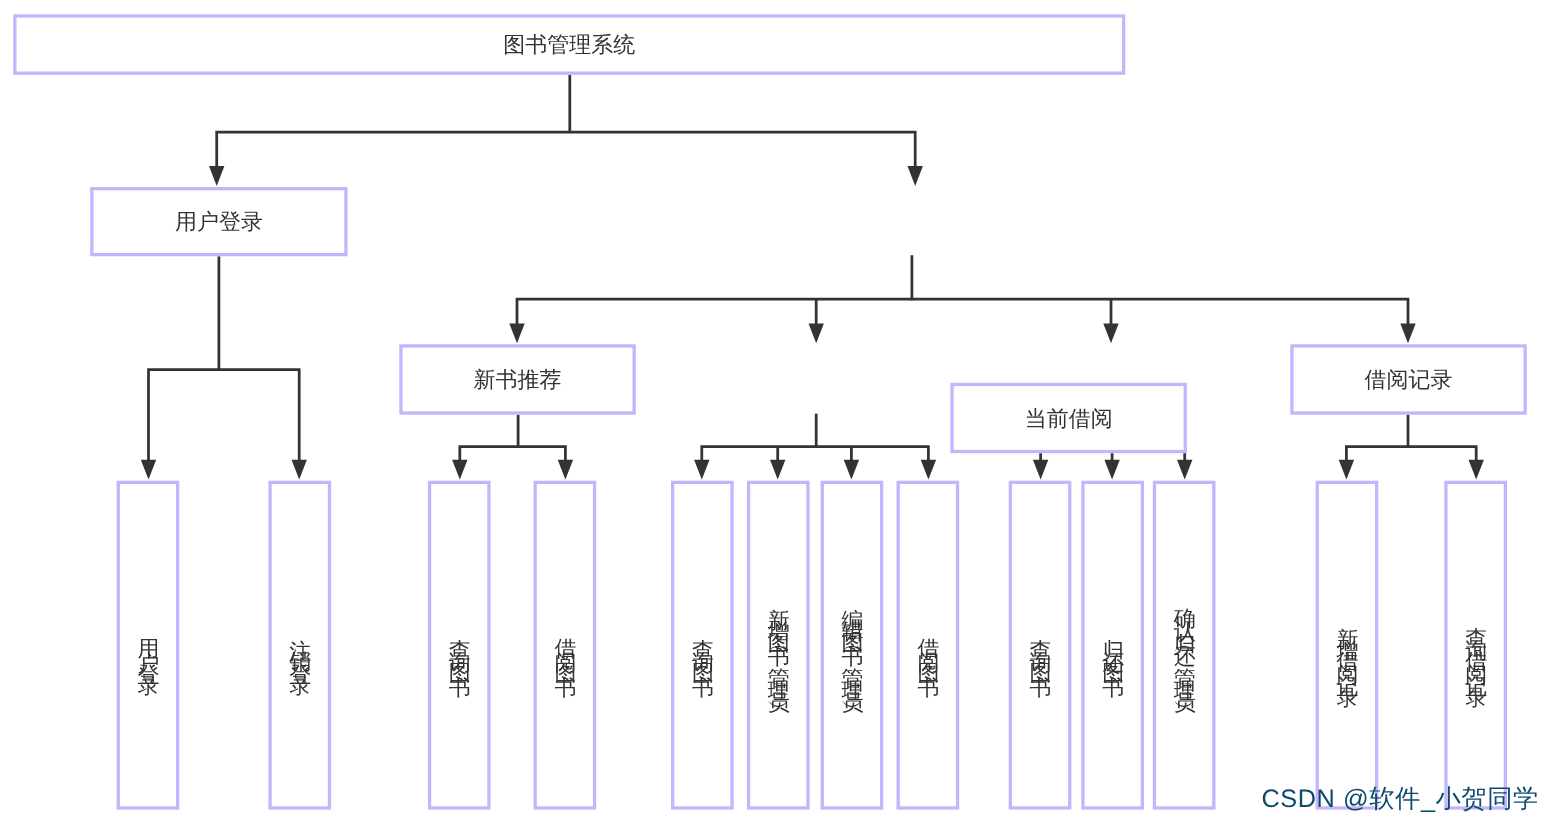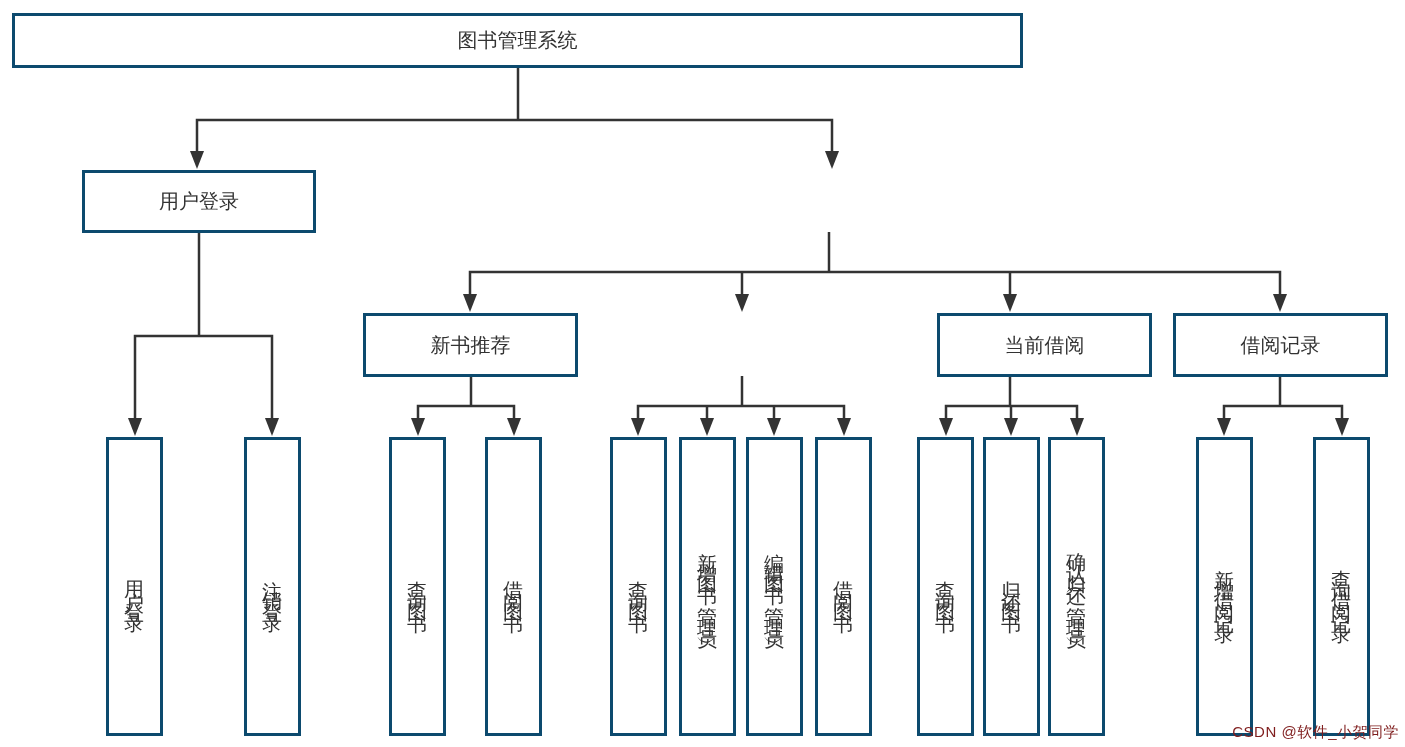--- a/index.html
+++ b/index.html
@@ -2,34 +2,34 @@
 <html><head>
 <meta charset="utf-8">
 <style>
   html,body{margin:0;padding:0;background:#ffffff;}
   #canvas{
     position:relative;width:1405px;height:747px;background:#ffffff;overflow:hidden;
     font-family:"Liberation Sans","DejaVu Sans",sans-serif;color:#333333;
   }
   #wires{position:absolute;left:0;top:0;z-index:1;}
   .box{
-    position:absolute;box-sizing:border-box;border:3px solid #0c4a6e;background:#ffffff;
+    position:absolute;box-sizing:border-box;border:3px solid #c4b5fd;background:#ffffff;
     display:flex;align-items:center;justify-content:center;z-index:2;
   }
   .hlabel{font-size:20px;color:#333333;white-space:nowrap;}
   .vlabel{
     writing-mode:vertical-lr;text-orientation:mixed;
     font-size:20px;color:#333333;letter-spacing:11px;line-height:1;
   }
   .leaf{width:57px;top:437px;height:299px;}
   .lvl2{width:215px;top:313px;height:64px;}
   .lvl1{width:234px;top:170px;height:63px;}
   #watermark{
     position:absolute;right:6px;bottom:5px;z-index:3;
-    font-size:15px;color:#7f1d1d;letter-spacing:0.5px;white-space:nowrap;margin-top:47px;
+    font-size:23px;color:#0c4a6e;letter-spacing:0.5px;white-space:nowrap;margin-top:47px;
   }
 </style>
 </head>
 <body>
 
 <div id="canvas">
 
   <svg id="wires" width="1405" height="747" viewBox="0 0 1405 747">
     <g stroke="#333333" stroke-width="2.5" fill="none">
 
@@ -86,21 +86,21 @@
     <span class="hlabel">图书管理系统</span>
   </div>
 
   <div class="box lvl1" style="left:82px;">
     <span class="hlabel">用户登录</span>
   </div>
 
   <div class="box lvl2" style="left:363px;text-align:right;">
     <span class="hlabel">新书推荐</span>
   </div>
-  <div class="box lvl2" style="left:937px;">
+  <div class="box lvl2" style="left:864px;margin-top:35px;">
     <span class="hlabel">当前借阅</span>
   </div>
   <div class="box lvl2" style="left:1173px;">
     <span class="hlabel">借阅记录</span>
   </div>
 
   <div class="box leaf" style="left:106px;">
     <span class="vlabel">用户登录</span>
   </div>
   <div class="box leaf" style="left:244px;">

